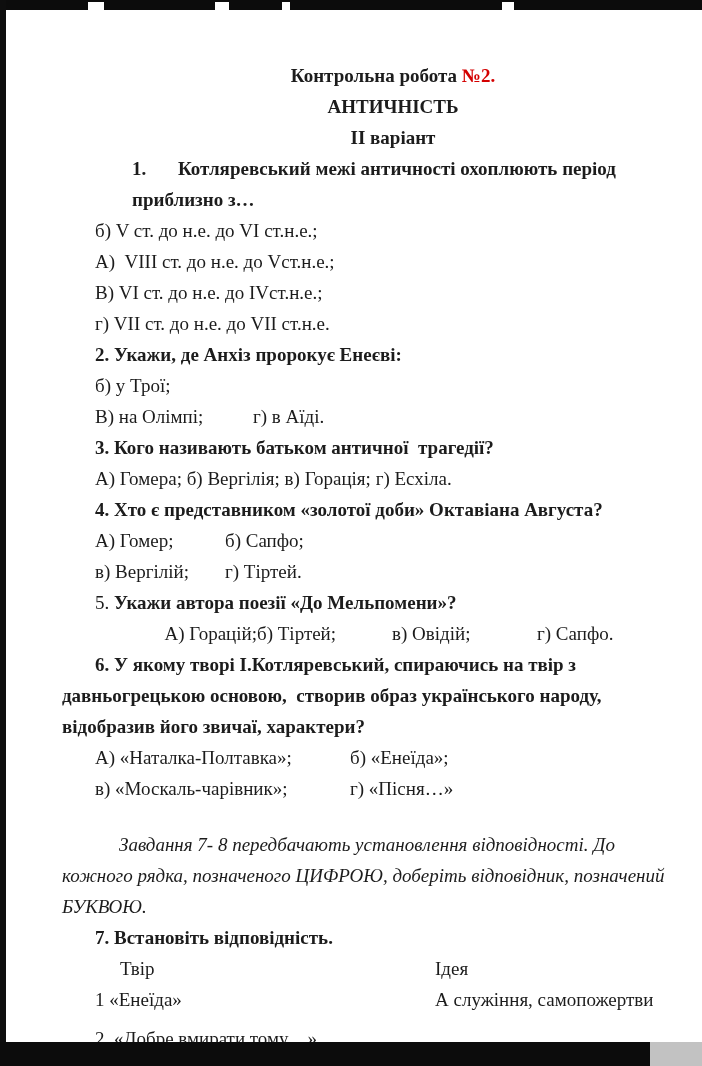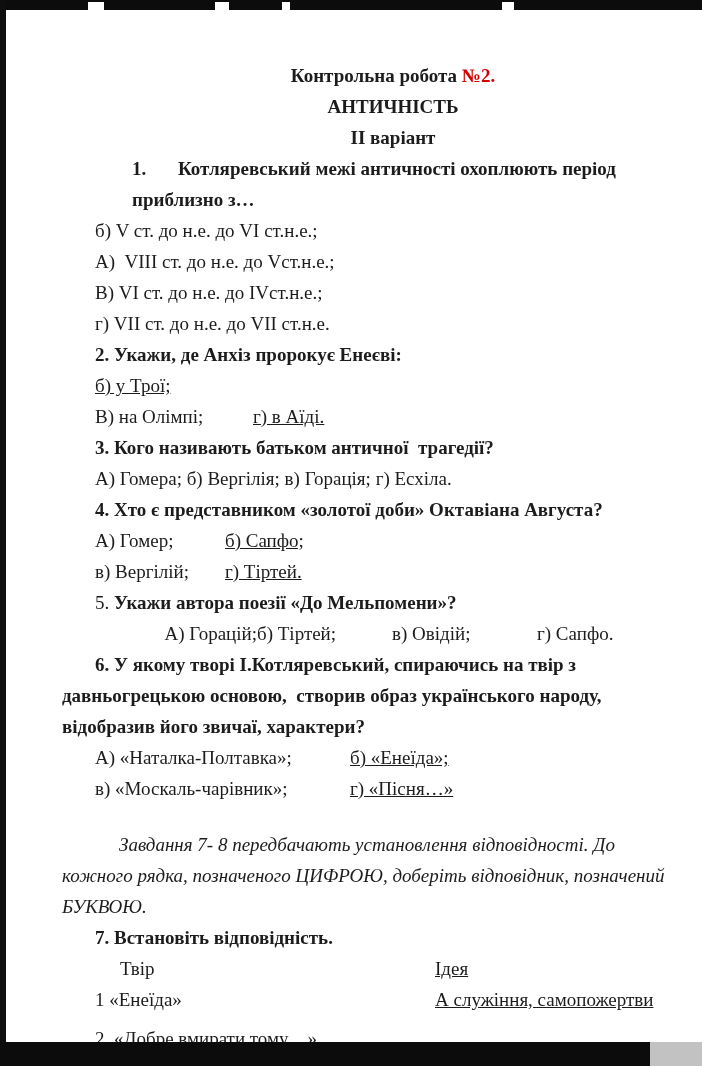--- a/index.html
+++ b/index.html
@@ -36,21 +36,21 @@
   .center { text-align:center; padding-left:36px; }
   .indent { margin-left:33px; }
 
   
   .q1title { margin-left:70px; }
   .q1title .qnum { display:inline-block; width:46px; white-space:pre; }
 
   
   .row { display:flex; margin-left:33px; }
   .row .c1 { flex:0 0 auto; }
-  .row .c2 { flex:0 0 auto;text-decoration:underline; }
+  .row .c2 { flex:0 0 auto; }
   .cols-q2 .c1 { width:158px; }
   .cols-q4 .c1 { width:130px; }
   .cols-q6 .c1 { width:255px; }
   .cols-q7 .c1 { width:340px; }
 
   
   .q5-row { display:flex; margin-left:52px; }
   .q5-row .o1 { width:143px;text-align:right; }
   .q5-row .o2 { width:135px; }
   .q5-row .o3 { width:145px; }

